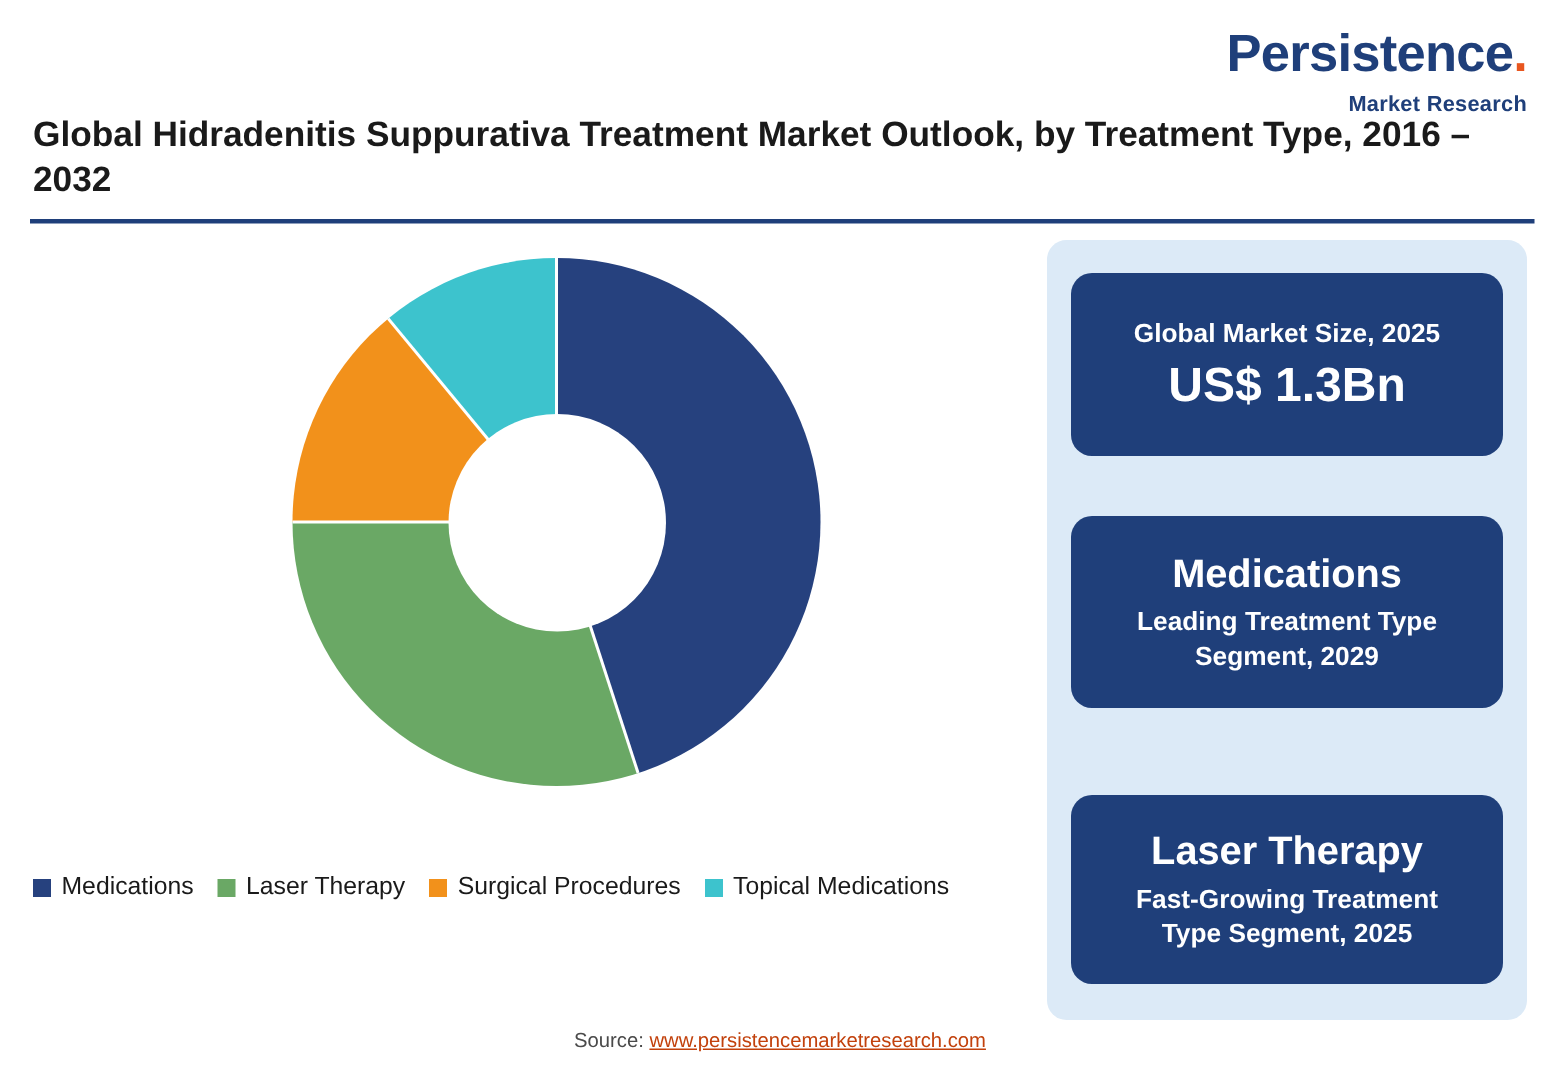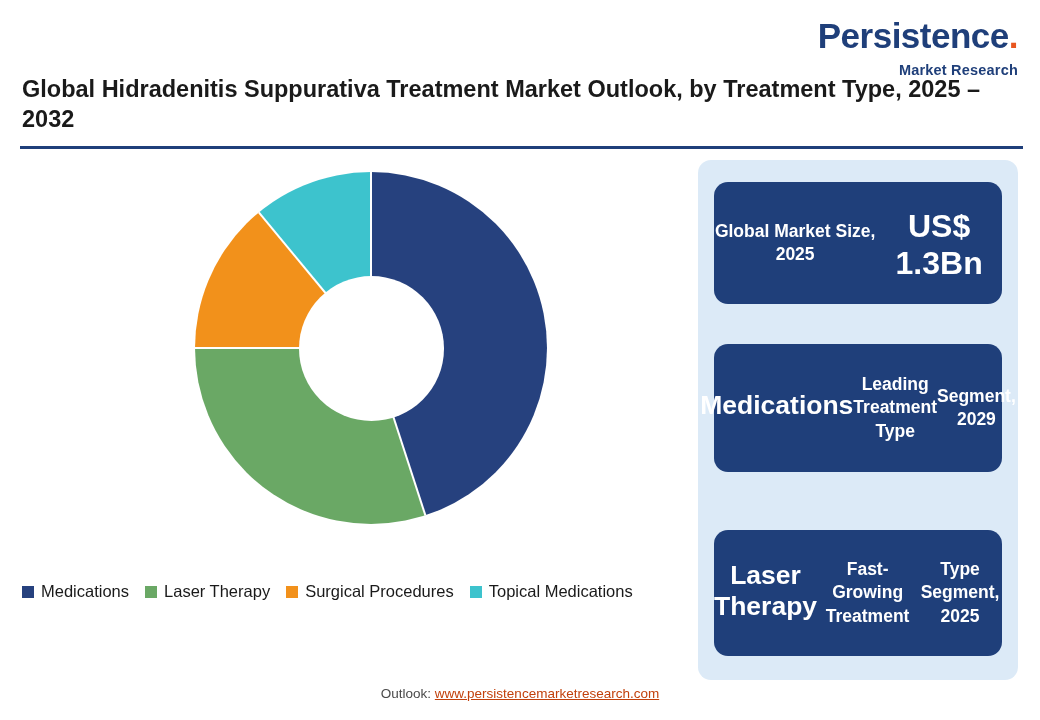--- a/index.html
+++ b/index.html
@@ -118,21 +118,21 @@
   }
   .card {
     position: absolute;
     left: 16px;
     width: 288px;
     background: #1f3f7a;
     border-radius: 14px;
     color: #ffffff;
     text-align: center;
     display: flex;
-    flex-direction: row;
+    flex-direction: column;
     align-items: center;
     justify-content: center;
   }
   .card-1 { top: 22px; height: 122px; }
   .card-2 { top: 184px; height: 128px; }
   .card-3 { top: 370px; height: 126px; }
 
   .card-small {
     font-size: 17.5px;
     font-weight: bold;
@@ -168,21 +168,21 @@
 
 <div id="page">
 
   <div class="logo">
     <div class="logo-main">
       <span>Persistence</span><span class="dot">.</span>
     </div>
     <div class="logo-sub">Market Research</div>
   </div>
 
-  <div class="title">Global Hidradenitis Suppurativa Treatment Market Outlook, by Treatment Type, 2025 – 2032</div>
+  <div class="title">Global Hidradenitis Suppurativa Treatment Market Outlook, by Treatment Type, 2016 – 2032</div>
   <div class="title-rule"></div>
 
   <div class="chart-area">
     <div class="donut-wrap">
       <div class="donut" id="donut" style="background: conic-gradient(rgb(38, 65, 126) 0deg, rgb(38, 65, 126) 162deg, rgb(106, 168, 101) 162deg, rgb(106, 168, 101) 270deg, rgb(242, 145, 27) 270deg, rgb(242, 145, 27) 320.4deg, rgb(61, 195, 205) 320.4deg, rgb(61, 195, 205) 360deg);"></div>
       <div class="donut-hole"></div>
       <div id="seg-lines">
           <div class="seg-line" style="transform: translateX(-1px) rotate(180deg);"></div>
           <div class="seg-line" style="transform: translateX(-1px) rotate(342deg);"></div>
           <div class="seg-line" style="transform: translateX(-1px) rotate(450deg);"></div>
@@ -225,16 +225,16 @@
 
     <div class="card card-3">
       <div class="card-huge">Laser Therapy</div>
       <div class="card-small">Fast-Growing Treatment</div>
       <div class="card-small">Type Segment, 2025</div>
     </div>
 
   </div>
 
   <div class="source">
-    <span>Outlook: </span><a href="#">www.persistencemarketresearch.com</a>
+    <span>Source: </span><a href="#">www.persistencemarketresearch.com</a>
   </div>
 
 </div>
 
 </body></html>

